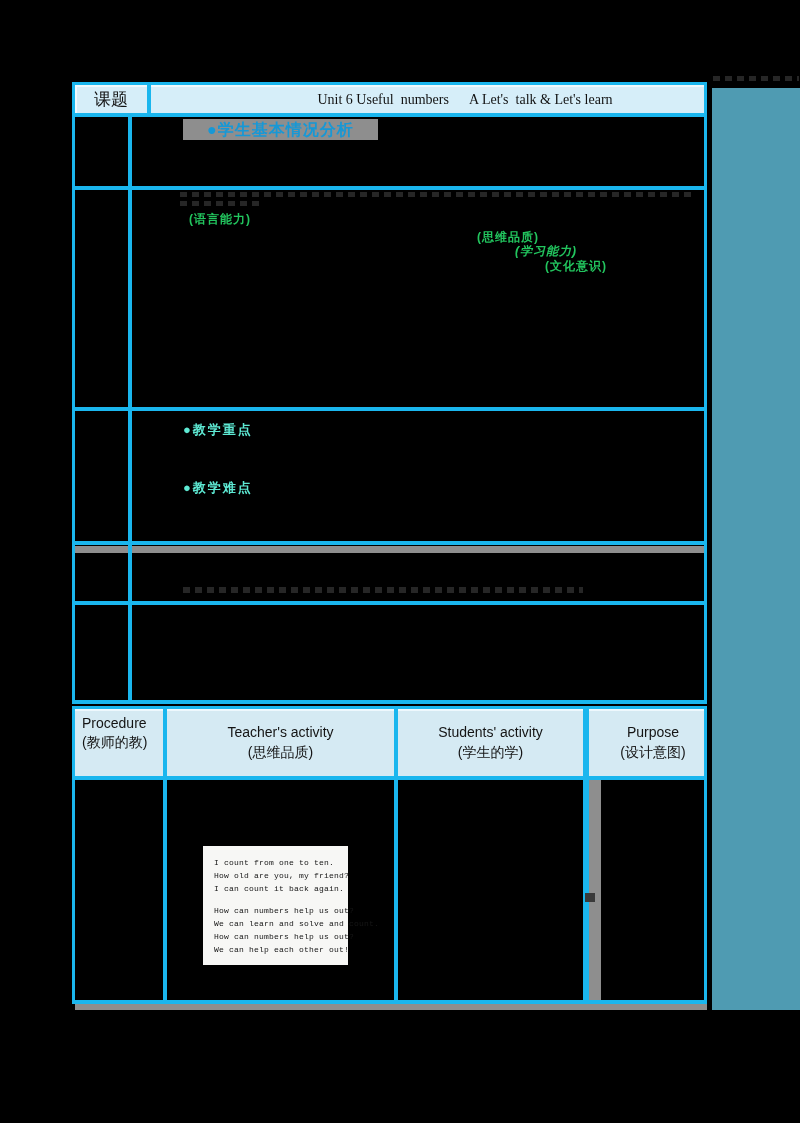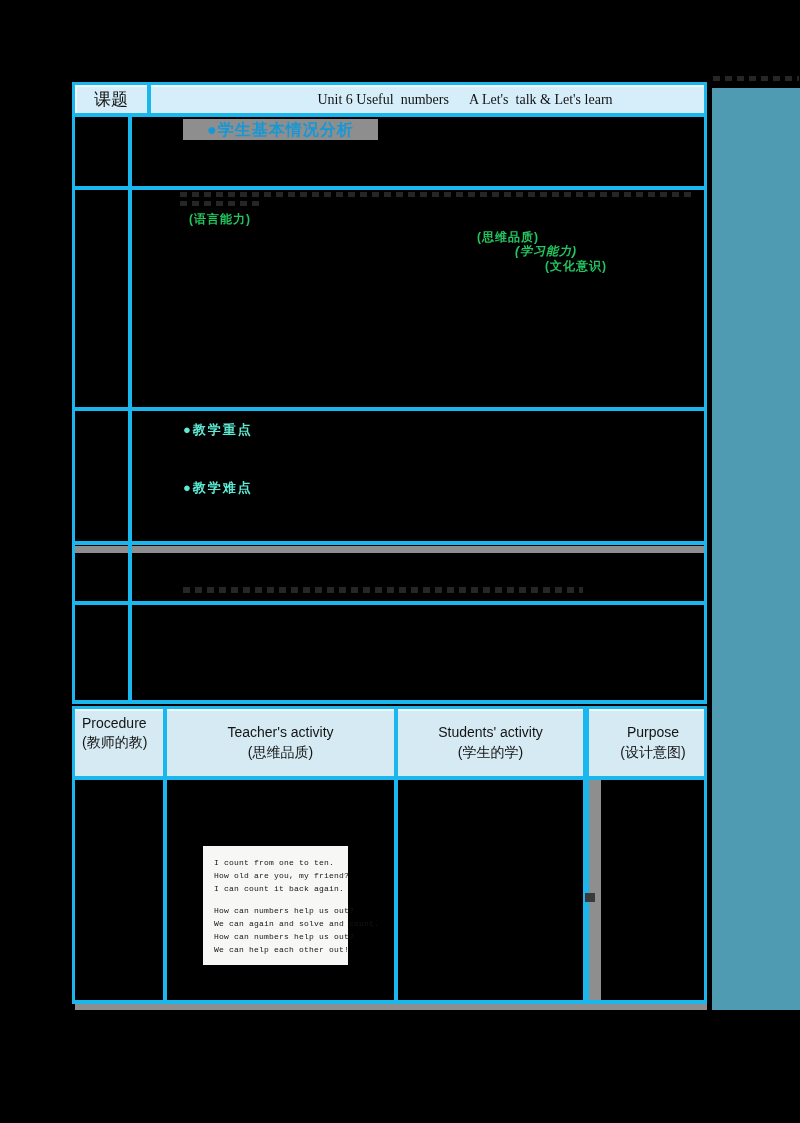--- a/index.html
+++ b/index.html
@@ -105,18 +105,18 @@
     <span>Purpose</span>
     <span>(设计意图)</span>
   </div>
 
   <div class="abs card" style="left:203px;top:846px;width:134px;height:109px;font-family:Liberation Mono, monospace;">
       <div class="lyric-line">I count from one to ten.</div>
       <div class="lyric-line">How old are you, my friend?</div>
       <div class="lyric-line">I can count it back again.</div>
       <div class="lyric-line"></div>
       <div class="lyric-line">How can numbers help us out?</div>
-      <div class="lyric-line">We can again and solve and count.</div>
+      <div class="lyric-line">We can learn and solve and count.</div>
       <div class="lyric-line">How can numbers help us out?</div>
       <div class="lyric-line">We can help each other out!</div>
     </div>
 
 </div>
 
 </body></html>

